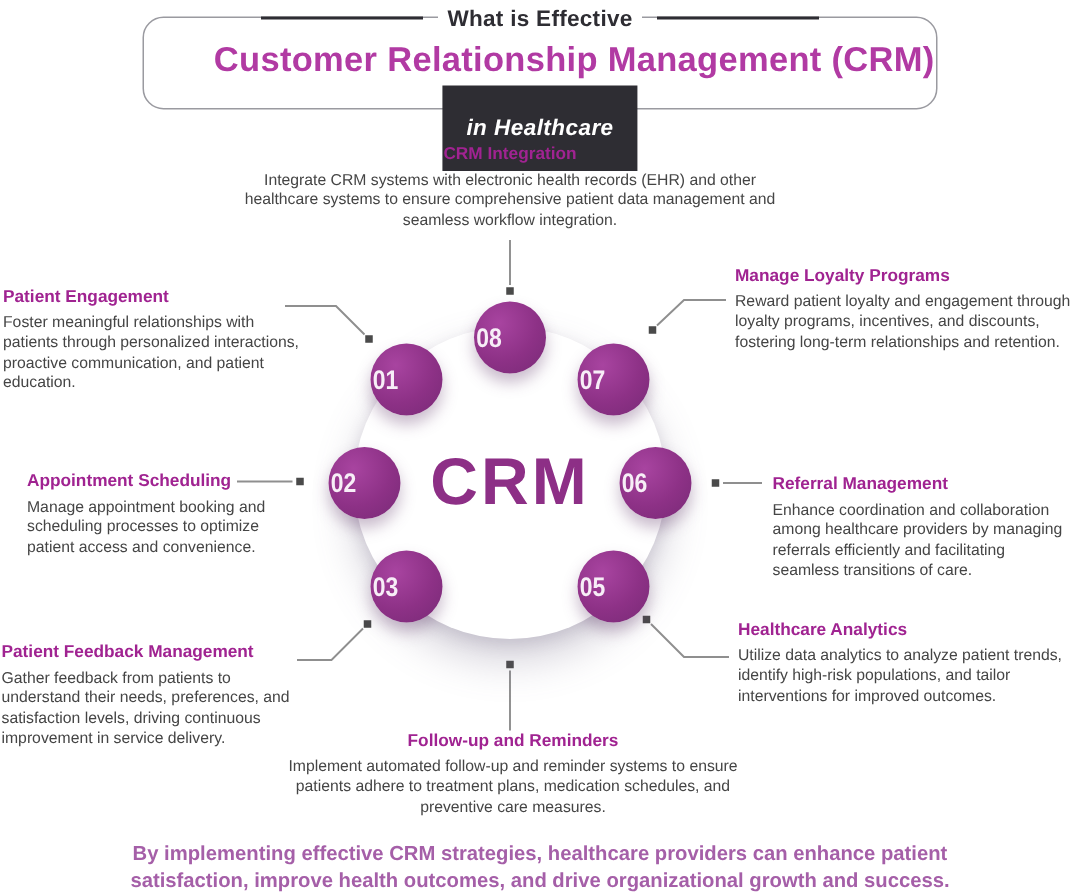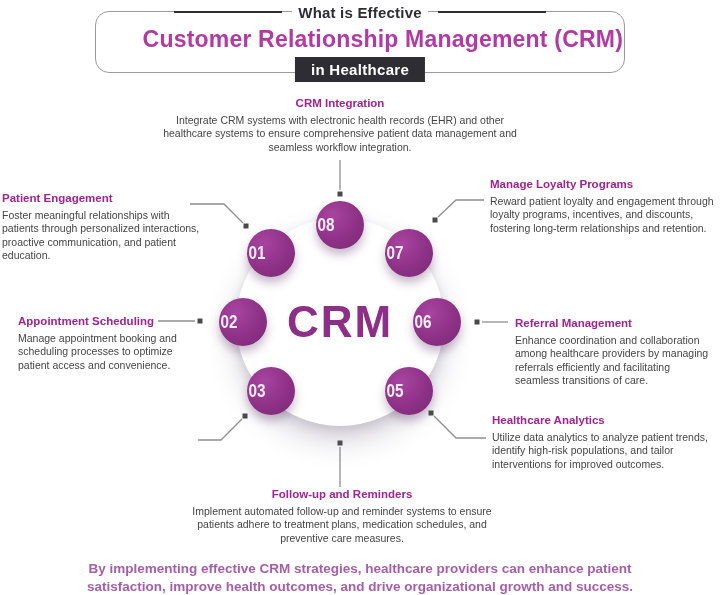--- a/index.html
+++ b/index.html
@@ -20,21 +20,21 @@
   .eyebrow{
     font-weight:bold;font-size:15px;color:#2e2d33;background:#fff;padding:0 6px;letter-spacing:.2px;
   }
   .main-title{
     position:absolute;left:95px;top:26px;width:528px;text-align:right;
     font-weight:bold;font-size:23px;color:#b13aa3;letter-spacing:.2px;
   }
   .subtitle-badge{
     position:absolute;left:50%;top:57px;transform:translateX(-50%);
     background:#2e2d33;color:#fff;font-weight:bold;font-size:15px;
-    padding:4px 16px;letter-spacing:.3px;
+    padding:20px 16px;letter-spacing:.3px;font-style:italic;
   }
   
   .big-circle{
     position:absolute;left:236px;top:218px;width:208px;height:208px;border-radius:50%;
     background:#fff;
     box-shadow:0 14px 28px rgba(110,100,130,.30),0 4px 10px rgba(110,100,130,.18);
   }
   .crm-label{
     position:absolute;left:236px;top:218px;width:208px;height:208px;
     display:flex;align-items:center;justify-content:center;
@@ -145,20 +145,24 @@
     <div class="dsc">Reward patient loyalty and engagement through loyalty programs, incentives, and discounts, fostering long-term relationships and retention.</div>
   </div>
   <div class="item b2">
     <div class="ttl">Appointment Scheduling</div>
     <div class="dsc">Manage appointment booking and scheduling processes to optimize patient access and convenience.</div>
   </div>
   <div class="item b6">
     <div class="ttl">Referral Management</div>
     <div class="dsc">Enhance coordination and collaboration among healthcare providers by managing referrals efficiently and facilitating seamless transitions of care.</div>
   </div>
+  <div class="item b3">
+    <div class="ttl">Patient Feedback Management</div>
+    <div class="dsc">Gather feedback from patients to understand their needs, preferences, and satisfaction levels, driving continuous improvement in service delivery.</div>
+  </div>
   <div class="item b5">
     <div class="ttl">Healthcare Analytics</div>
     <div class="dsc">Utilize data analytics to analyze patient trends, identify high-risk populations, and tailor interventions for improved outcomes.</div>
   </div>
   <div class="item b4">
     <div class="ttl">Follow-up and Reminders</div>
     <div class="dsc">Implement automated follow-up and reminder systems to ensure patients adhere to treatment plans, medication schedules, and preventive care measures.</div>
   </div>
 
   <div class="footer-note">By implementing effective CRM strategies, healthcare providers can enhance patient satisfaction, improve health outcomes, and drive organizational growth and success.</div>

